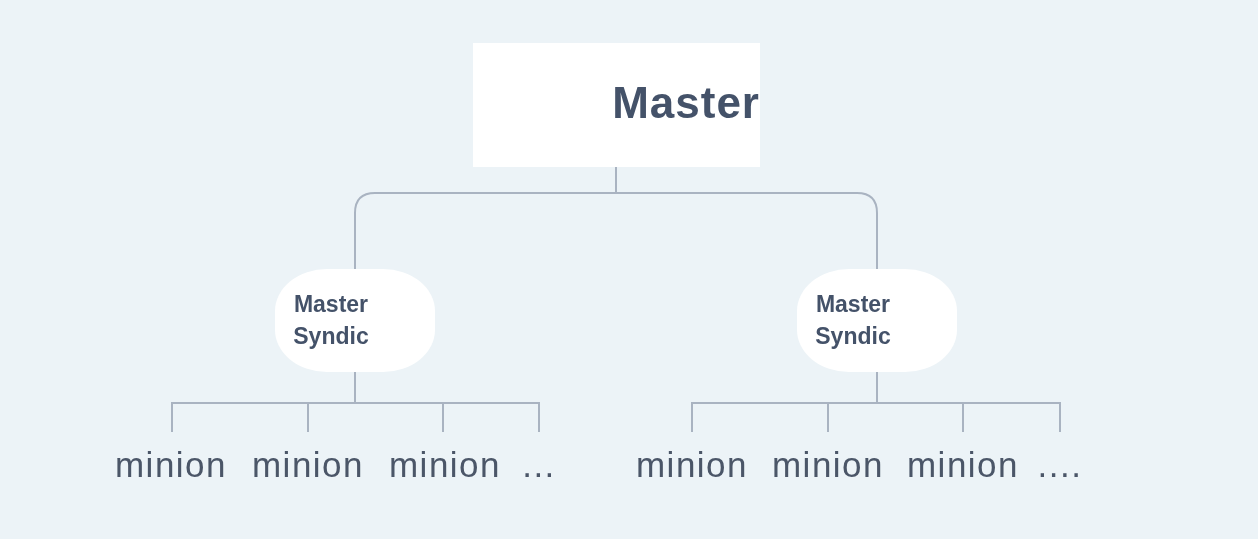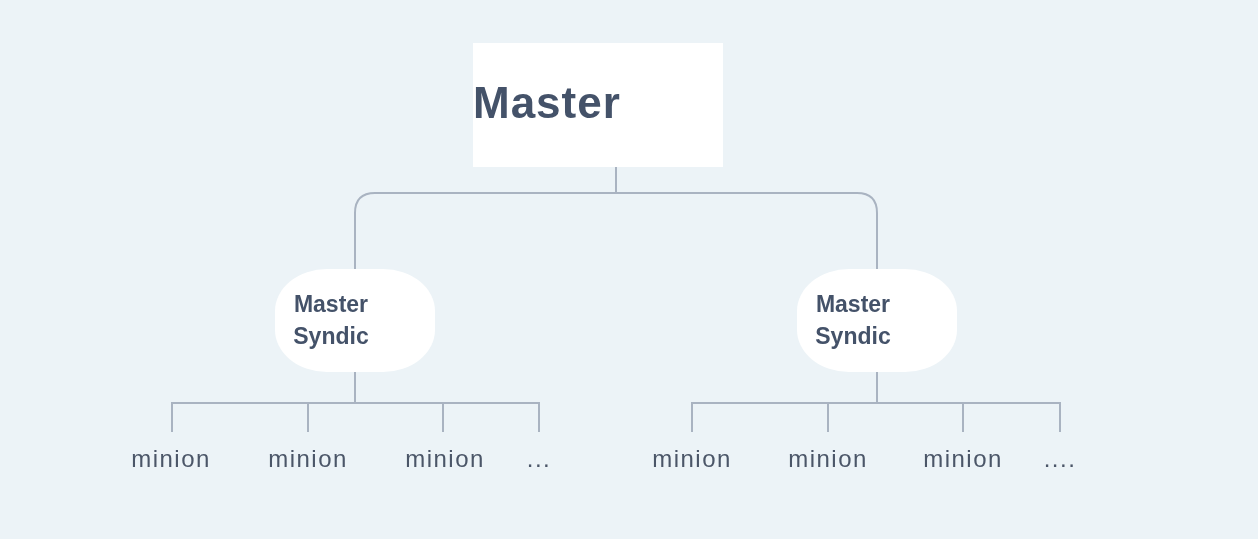--- a/index.html
+++ b/index.html
@@ -24,26 +24,26 @@
   }
   svg.connectors path {
     stroke: var(--line, #a9b3c1);
     stroke-width: 2;
     fill: none;
   }
   .master-node {
     position: absolute;
     left: 473px;
     top: 43px;
-    width: 250px;
+    width: 287px;
     height: 124px;
     background: var(--node-fill, #ffffff);
     display: flex;
     align-items: center;
-    justify-content: flex-start;
+    justify-content: flex-end;
   }
   .master-node span {
     color: var(--heading-text, #445269);
     font-size: 44px;
     font-weight: 700;
     letter-spacing: 1px;
     line-height: 1;
     padding-bottom: 4px;
   }
   .syndic-node {
@@ -66,21 +66,21 @@
     color: var(--heading-text, #445269);
     font-size: 23px;
     font-weight: 700;
     line-height: 1.35;
   }
   .minion {
     position: absolute;
     top: 447px;
     transform: translateX(-50%);
     color: var(--minion-text, #4b5668);
-    font-size: 24px;
+    font-size: 35px;
     font-weight: 400;
     letter-spacing: 1.5px;
     line-height: 1;
     white-space: nowrap;
   }
   .bottom-edge {
     position: absolute;
     left: 0;
     bottom: 0;
     width: 100%;

